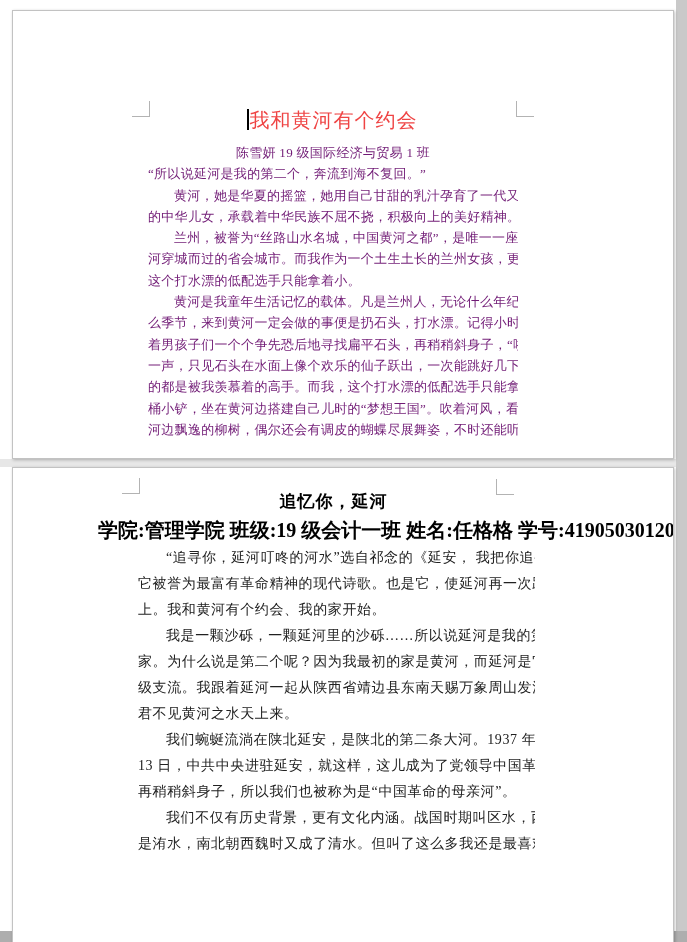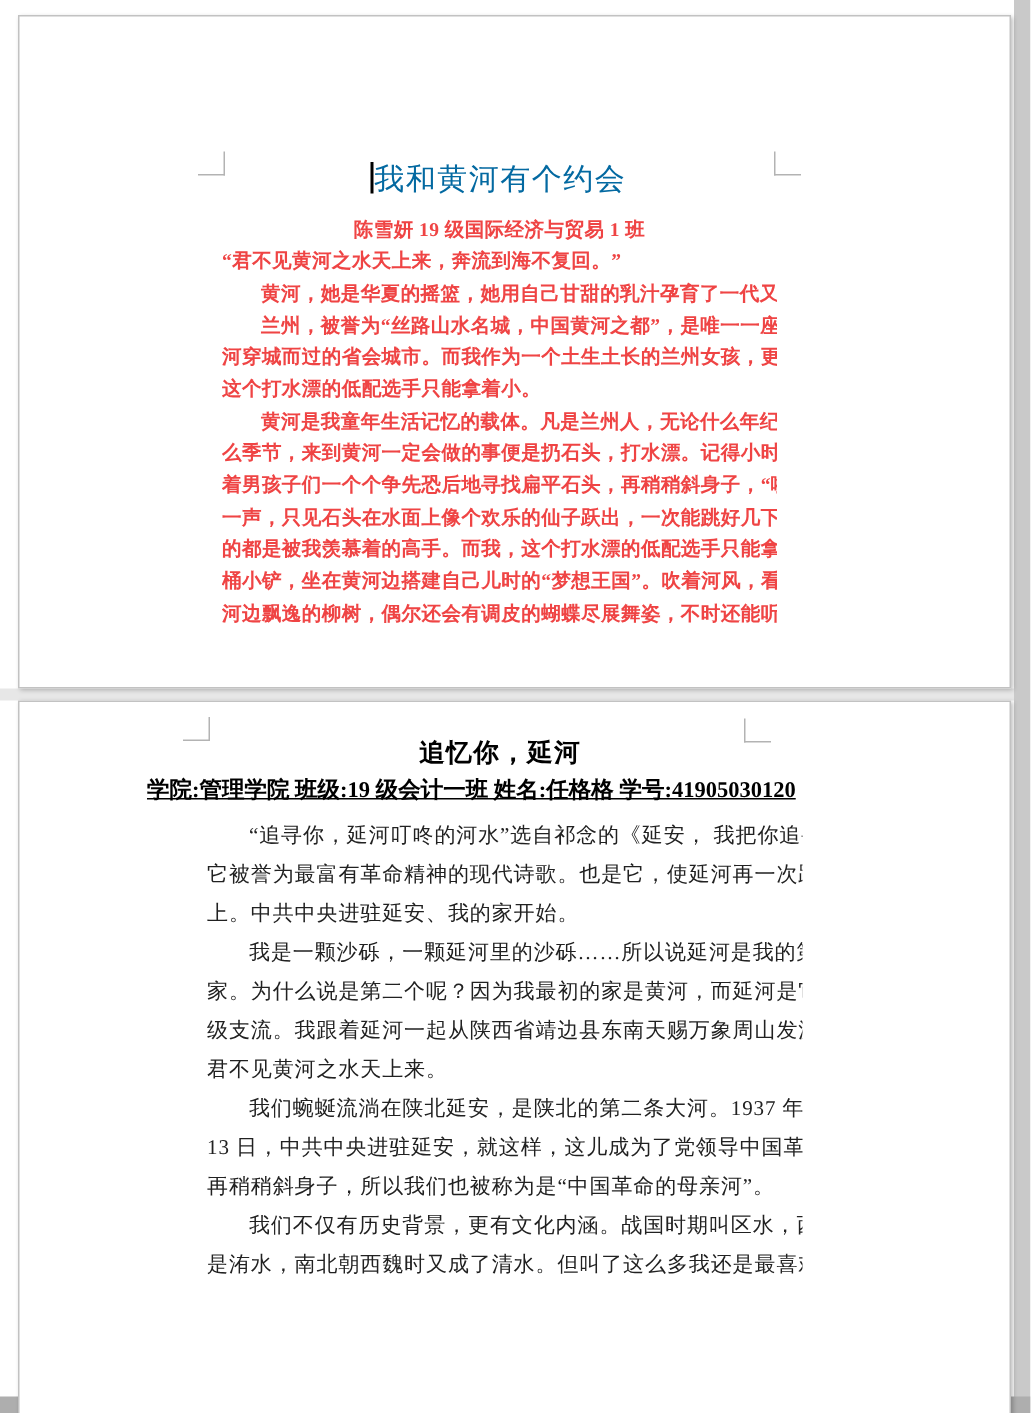--- a/index.html
+++ b/index.html
@@ -21,38 +21,38 @@
   #page2{top:467px;height:596px;}
   .crop{position:absolute;width:17px;height:15px;}
   .crop.tl{border-right:1px solid #b3b3b3;border-bottom:1px solid #b3b3b3;}
   .crop.tr{border-left:1px solid #b3b3b3;border-bottom:1px solid #b3b3b3;}
   #p1-crop-left{left:119px;top:90px;}
   #p1-crop-right{left:503px;top:90px;}
   #p2-crop-left{left:109px;top:10px;}
   #p2-crop-right{left:483px;top:11px;}
   .doc-title1{
     position:absolute;left:135px;top:94px;width:368px;
-    text-align:center;font-size:20px;line-height:30px;color:#0369a1;
+    text-align:center;font-size:20px;line-height:30px;color:#ef4444;
     letter-spacing:1px;white-space:nowrap;
   }
   .caret{
     display:inline-block;width:2px;height:21px;background:#000;
     vertical-align:-3px;margin-right:1px;
   }
   .p1-text{
     position:absolute;left:135px;top:131px;width:370px;
-    font-size:13px;line-height:21.3px;color:#ef4444;letter-spacing:0.3px;font-weight:bold;
+    font-size:13px;line-height:21.3px;color:#701a75;letter-spacing:0.3px;
   }
   .doc-title2{
     position:absolute;left:125px;top:22px;width:391px;text-align:center;
     font-size:17px;font-weight:bold;color:#000;letter-spacing:1px;white-space:nowrap;
   }
   .p2-info{
-    position:absolute;left:85px;top:49px;width:440px;
-    font-size:15px;font-weight:bold;color:#000;white-space:nowrap;text-decoration:underline;
+    position:absolute;left:85px;top:49px;width:440px;text-align:center;
+    font-size:20px;font-weight:bold;color:#000;white-space:nowrap;
   }
   .p2-text{
     position:absolute;left:125px;top:77px;width:397px;
     font-size:14px;line-height:26px;color:#212121;letter-spacing:0.6px;
   }
   .line{white-space:nowrap;overflow:hidden;}
   .center{text-align:center;}
   .ind{text-indent:2em;}
 </style>
 </head>
@@ -63,22 +63,23 @@
 <div class="band band-gap"></div>
 
 <div class="page" id="page1">
   <div class="crop tl" id="p1-crop-left"></div>
   <div class="crop tr" id="p1-crop-right"></div>
 
   <div class="doc-title1"><span class="caret"></span><span>我和黄河有个约会</span></div>
 
   <div class="p1-text">
     <div class="line center">陈雪妍 19 级国际经济与贸易 1 班</div>
-    <div class="line">“君不见黄河之水天上来，奔流到海不复回。”</div>
+    <div class="line">“所以说延河是我的第二个，奔流到海不复回。”</div>
     <div class="line ind">黄河，她是华夏的摇篮，她用自己甘甜的乳汁孕育了一代又一代</div>
+    <div class="line">的中华儿女，承载着中华民族不屈不挠，积极向上的美好精神。</div>
     <div class="line ind">兰州，被誉为“丝路山水名城，中国黄河之都”，是唯一一座黄</div>
     <div class="line">河穿城而过的省会城市。而我作为一个土生土长的兰州女孩，更是对</div>
     <div class="line">这个打水漂的低配选手只能拿着小。</div>
     <div class="line ind">黄河是我童年生活记忆的载体。凡是兰州人，无论什么年纪，什</div>
     <div class="line">么季节，来到黄河一定会做的事便是扔石头，打水漂。记得小时候看</div>
     <div class="line">着男孩子们一个个争先恐后地寻找扁平石头，再稍稍斜身子，“啪嗒”</div>
     <div class="line">一声，只见石头在水面上像个欢乐的仙子跃出，一次能跳好几下水波</div>
     <div class="line">的都是被我羡慕着的高手。而我，这个打水漂的低配选手只能拿着小</div>
     <div class="line">桶小铲，坐在黄河边搭建自己儿时的“梦想王国”。吹着河风，看着</div>
     <div class="line">河边飘逸的柳树，偶尔还会有调皮的蝴蝶尽展舞姿，不时还能听到划</div>
@@ -88,21 +89,21 @@
 <div class="page" id="page2">
   <div class="crop tl" id="p2-crop-left"></div>
   <div class="crop tr" id="p2-crop-right"></div>
 
   <div class="doc-title2">追忆你，延河</div>
   <div class="p2-info">学院:管理学院 班级:19 级会计一班 姓名:任格格 学号:41905030120</div>
 
   <div class="p2-text">
     <div class="line ind">“追寻你，延河叮咚的河水”选自祁念的《延安， 我把你追寻》</div>
     <div class="line">它被誉为最富有革命精神的现代诗歌。也是它，使延河再一次跃然纸</div>
-    <div class="line">上。中共中央进驻延安、我的家开始。</div>
+    <div class="line">上。我和黄河有个约会、我的家开始。</div>
     <div class="line ind">我是一颗沙砾，一颗延河里的沙砾……所以说延河是我的第二个</div>
     <div class="line">家。为什么说是第二个呢？因为我最初的家是黄河，而延河是它的一</div>
     <div class="line">级支流。我跟着延河一起从陕西省靖边县东南天赐万象周山发源，开</div>
     <div class="line">君不见黄河之水天上来。</div>
     <div class="line ind">我们蜿蜒流淌在陕北延安，是陕北的第二条大河。1937 年 4 月</div>
     <div class="line">13 日，中共中央进驻延安，就这样，这儿成为了党领导中国革命的</div>
     <div class="line">再稍稍斜身子，所以我们也被称为是“中国革命的母亲河”。</div>
     <div class="line ind">我们不仅有历史背景，更有文化内涵。战国时期叫区水，西汉时</div>
     <div class="line">是洧水，南北朝西魏时又成了清水。但叫了这么多我还是最喜欢延河</div>
   </div>

